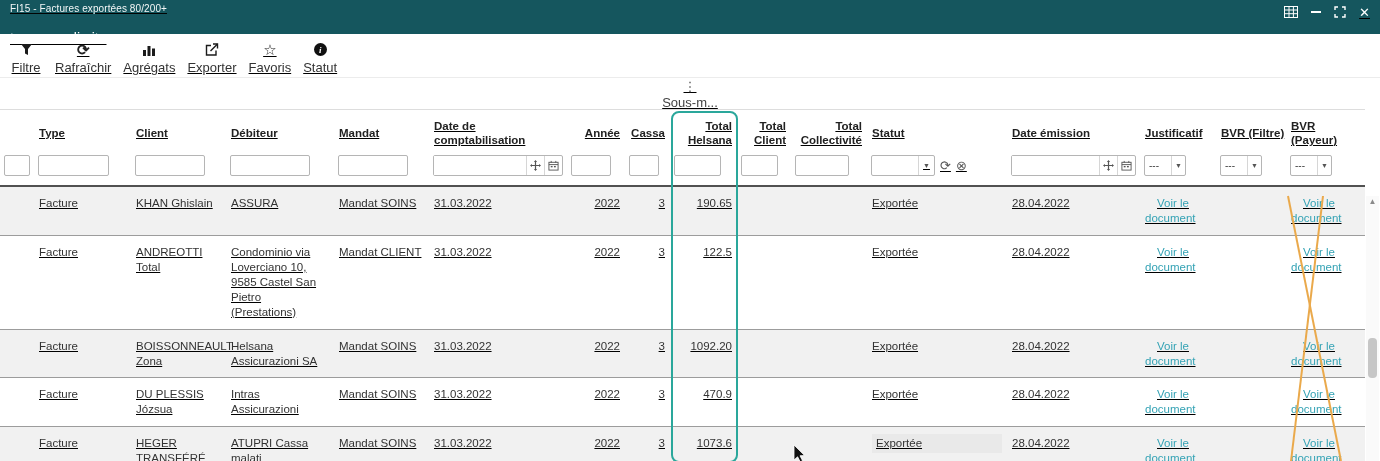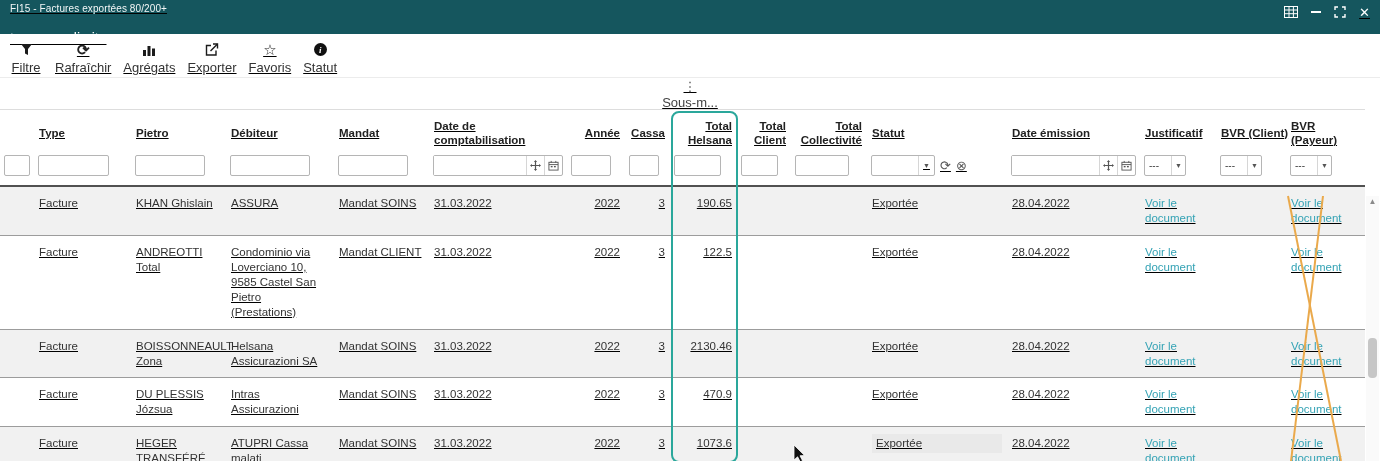--- a/index.html
+++ b/index.html
@@ -53,21 +53,21 @@
             font-size:7px;color:#555;cursor:pointer;}
   .f-ic{margin-left:5px;color:#555;font-size:13px;line-height:1;cursor:pointer;}
   .dd{display:inline-flex;align-items:stretch;border:1px solid #b5b5b5;border-radius:2px;height:21px;
       box-sizing:border-box;background:#fff;width:42px;cursor:pointer;}
   .dd-text{flex:1;font-size:10px;color:#444;padding:4px 0 0 4px;}
   .dd-caret{width:13px;border-left:1px solid #d6d6d6;display:flex;align-items:center;justify-content:center;
             font-size:7px;color:#555;}
   tbody td{padding:9px 5px;vertical-align:top;border-bottom:1px solid #9c9c9c;line-height:1.3;}
   tbody td.num{text-align:right;}
   tr.odd{background:#f1f1f1;}
-  a.link{color:#35a3b5;text-decoration:none;cursor:pointer;}
+  a.link{color:#35a3b5;text-decoration:none;cursor:pointer;margin-left:12px;}
   .hl{background:#e9e9e9;display:block;padding:2px 4px;margin:-2px 0;}
 
   
   .vscroll{position:absolute;right:1px;top:196px;width:13px;height:265px;background:#fafafa;z-index:20;}
   .vs-up{font-size:8px;color:#8a8a8a;text-align:center;line-height:12px;cursor:pointer;}
   .vs-thumb{position:absolute;left:2px;top:142px;width:9px;height:40px;background:#c6c6c6;border-radius:4px;cursor:grab;}
 
   
   .hl-box{position:absolute;left:671px;top:111px;width:63px;height:348px;border:2px solid #2aa79b;
           border-radius:8px;z-index:55;pointer-events:none;}
@@ -176,33 +176,33 @@
         <col style="width: 140px;">
         <col style="width: 133px;">
         <col style="width: 76px;">
         <col style="width: 70px;">
         <col style="width: 79px;">
       </colgroup>
       <thead>
         <tr>
           <th></th>
           <th>Type</th>
-          <th>Pietro</th>
+          <th>Client</th>
           <th>Débiteur</th>
           <th>Mandat</th>
           <th>Date de comptabilisation</th>
           <th class="num">Année</th>
           <th class="num">Cassa</th>
           <th class="num">Total Helsana</th>
           <th class="num">Total Client</th>
           <th class="num">Total Collectivité</th>
           <th>Statut</th>
           <th>Date émission</th>
           <th>Justificatif</th>
-          <th class=" nw">BVR (Client)</th>
+          <th class=" nw">BVR (Filtre)</th>
           <th>BVR (Payeur)</th>
         </tr>
         <tr class="f-row">
           <td><input class="f-in f-full" style=""></td>
           <td><input class="f-in" style=""></td>
           <td><input class="f-in" style=""></td>
           <td><input class="f-in" style=""></td>
           <td><input class="f-in" style=""></td>
           <td>
             <div class="composite">
@@ -312,21 +312,21 @@
         </tr>
         <tr class="odd">
           <td></td>
           <td>Facture</td>
           <td>BOISSONNEAULT Zona</td>
           <td>Helsana Assicurazioni SA</td>
           <td>Mandat SOINS</td>
           <td>31.03.2022</td>
           <td class="num">2022</td>
           <td class="num">3</td>
-          <td class="num">2130.46</td>
+          <td class="num">1092.20</td>
           <td class="num"></td>
           <td class="num"></td>
           <td>Exportée</td>
           <td>28.04.2022</td>
           <td><a class="link">Voir le document</a></td>
           <td></td>
           <td><a class="link">Voir le document</a></td>
         </tr>
         <tr>
           <td></td>

